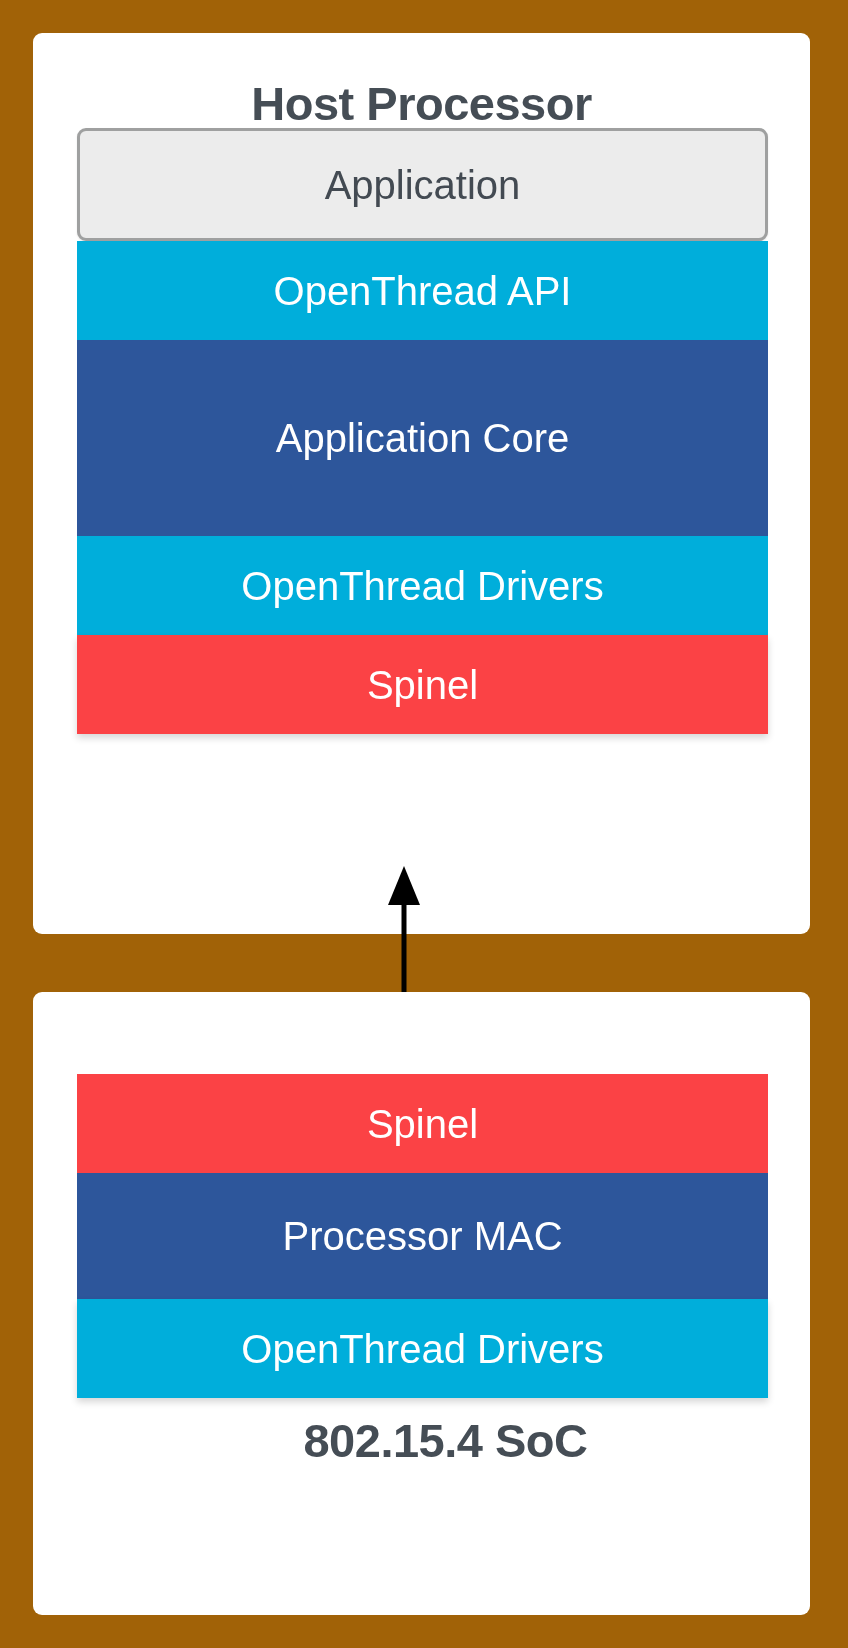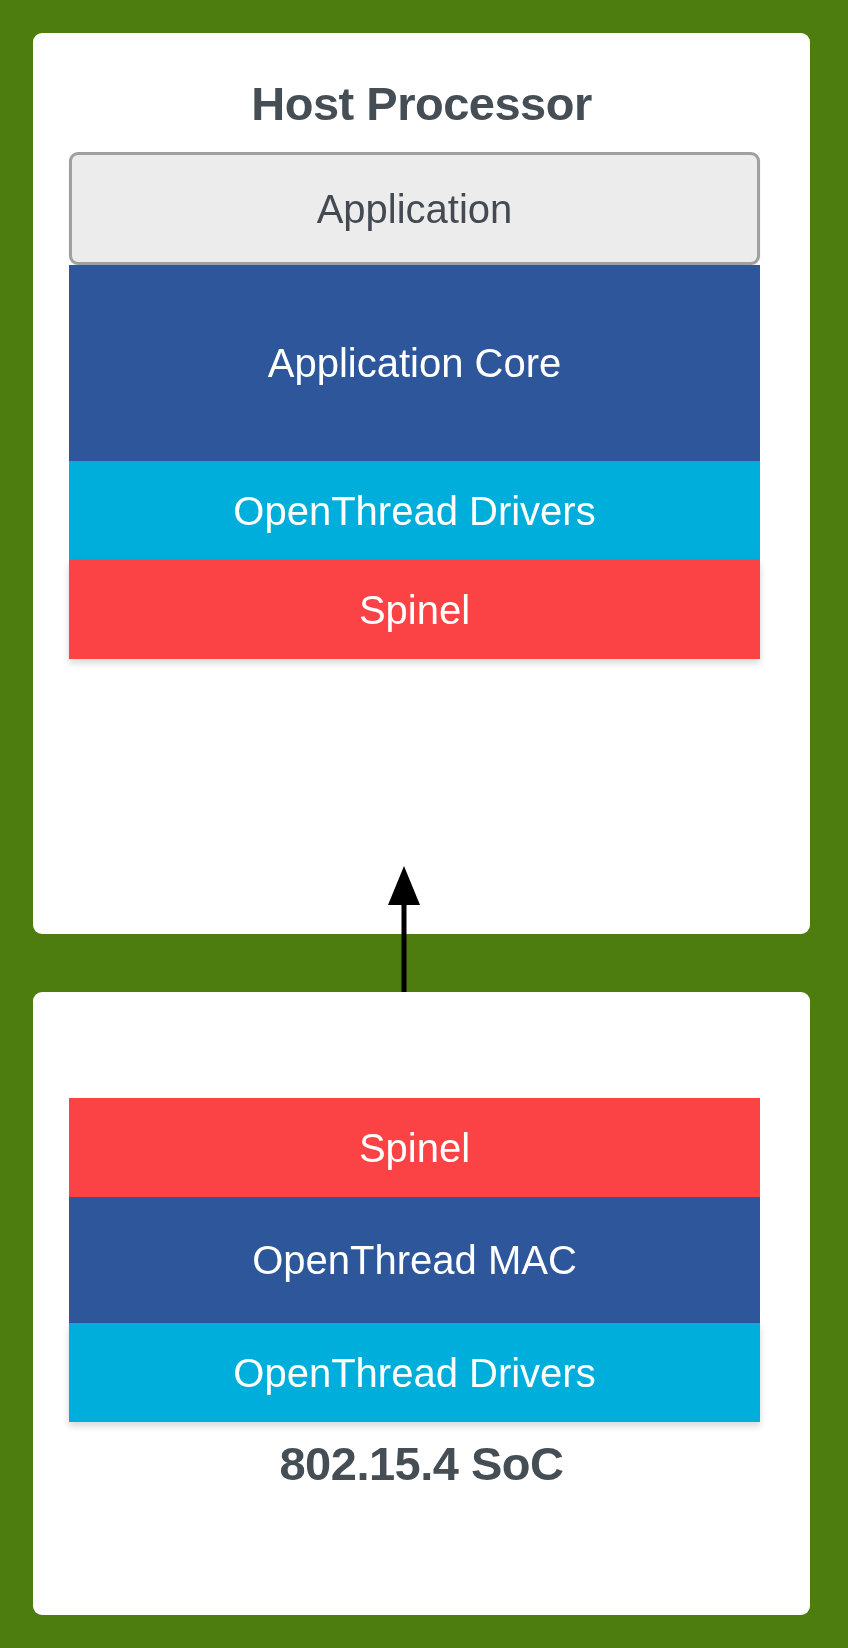--- a/index.html
+++ b/index.html
@@ -52,28 +52,27 @@
     width: 100%;
     text-align: center;
     font-size: 47px;
     font-weight: bold;
     color: #454d55;
     letter-spacing: -0.5px;
     line-height: 1;
     white-space: nowrap;
   }
   #host-title { top: 47px; }
-  #soc-title  { top: 448px; }
+  #soc-title  { top: 425px; margin-left: 24px; }
 
   
   .stack {
     position: absolute;
-    left: 36px;
+    left: 44px;
     width: 676px;
-    margin-top: 24px;
   }
   #host-stack { top: 95px; }
   #soc-stack  { top: 82px; }
 
   .layer {
     box-sizing: border-box;
     width: 691px;
     display: flex;
     align-items: center;
     justify-content: center;
@@ -108,33 +107,36 @@
     left: 382px;
     top: 866px;
     width: 44px;
     height: 192px;
     overflow: visible;
   }
 </style>
 </head>
 <body>
 
-<div class="canvas" style="background: #4d7c0f;">
+<div class="canvas" style="background: #a16207;">
 
   <div class="panel" id="panel-host" style="background: rgb(255, 255, 255);">
 
     <div class="panel-title" id="host-title" style="color: rgb(69, 77, 85);">Host Processor</div>
 
     <div class="stack" id="host-stack">
 
       <div class="layer outlined" style="height: 113px; background: rgb(236, 236, 236); border-color: rgb(159, 160, 160);">
         <span>Application</span>
       </div>
 
 
+      <div class="layer solid" style="height: 99px; background: rgb(0, 174, 219); color: rgb(255, 255, 255);">
+        <span>OpenThread API</span>
+      </div>
 
       <div class="layer solid" style="height: 196px; background: rgb(45, 86, 155); color: rgb(255, 255, 255);">
         <span>Application Core</span>
       </div>
 
       <div class="layer solid" style="height: 99px; background: rgb(0, 174, 219); color: rgb(255, 255, 255);">
         <span>OpenThread Drivers</span>
       </div>
 
       <div class="layer solid shadow-bottom" style="height: 99px; background: rgb(251, 66, 69); color: rgb(255, 255, 255);">
@@ -156,21 +158,21 @@
 
   <div class="panel" id="panel-soc" style="background: rgb(255, 255, 255);">
 
     <div class="stack" id="soc-stack">
 
       <div class="layer solid" style="height: 99px; background: rgb(251, 66, 69); color: rgb(255, 255, 255);">
         <span>Spinel</span>
       </div>
 
       <div class="layer solid" style="height: 126px; background: rgb(45, 86, 155); color: rgb(255, 255, 255);">
-        <span>OpenThread MAC</span>
+        <span>Processor MAC</span>
       </div>
 
       <div class="layer solid shadow-bottom" style="height: 99px; background: rgb(0, 174, 219); color: rgb(255, 255, 255);">
         <span>OpenThread Drivers</span>
       </div>
 
     </div>
 
     <div class="panel-title" id="soc-title" style="color: rgb(69, 77, 85);">802.15.4 SoC</div>
 

